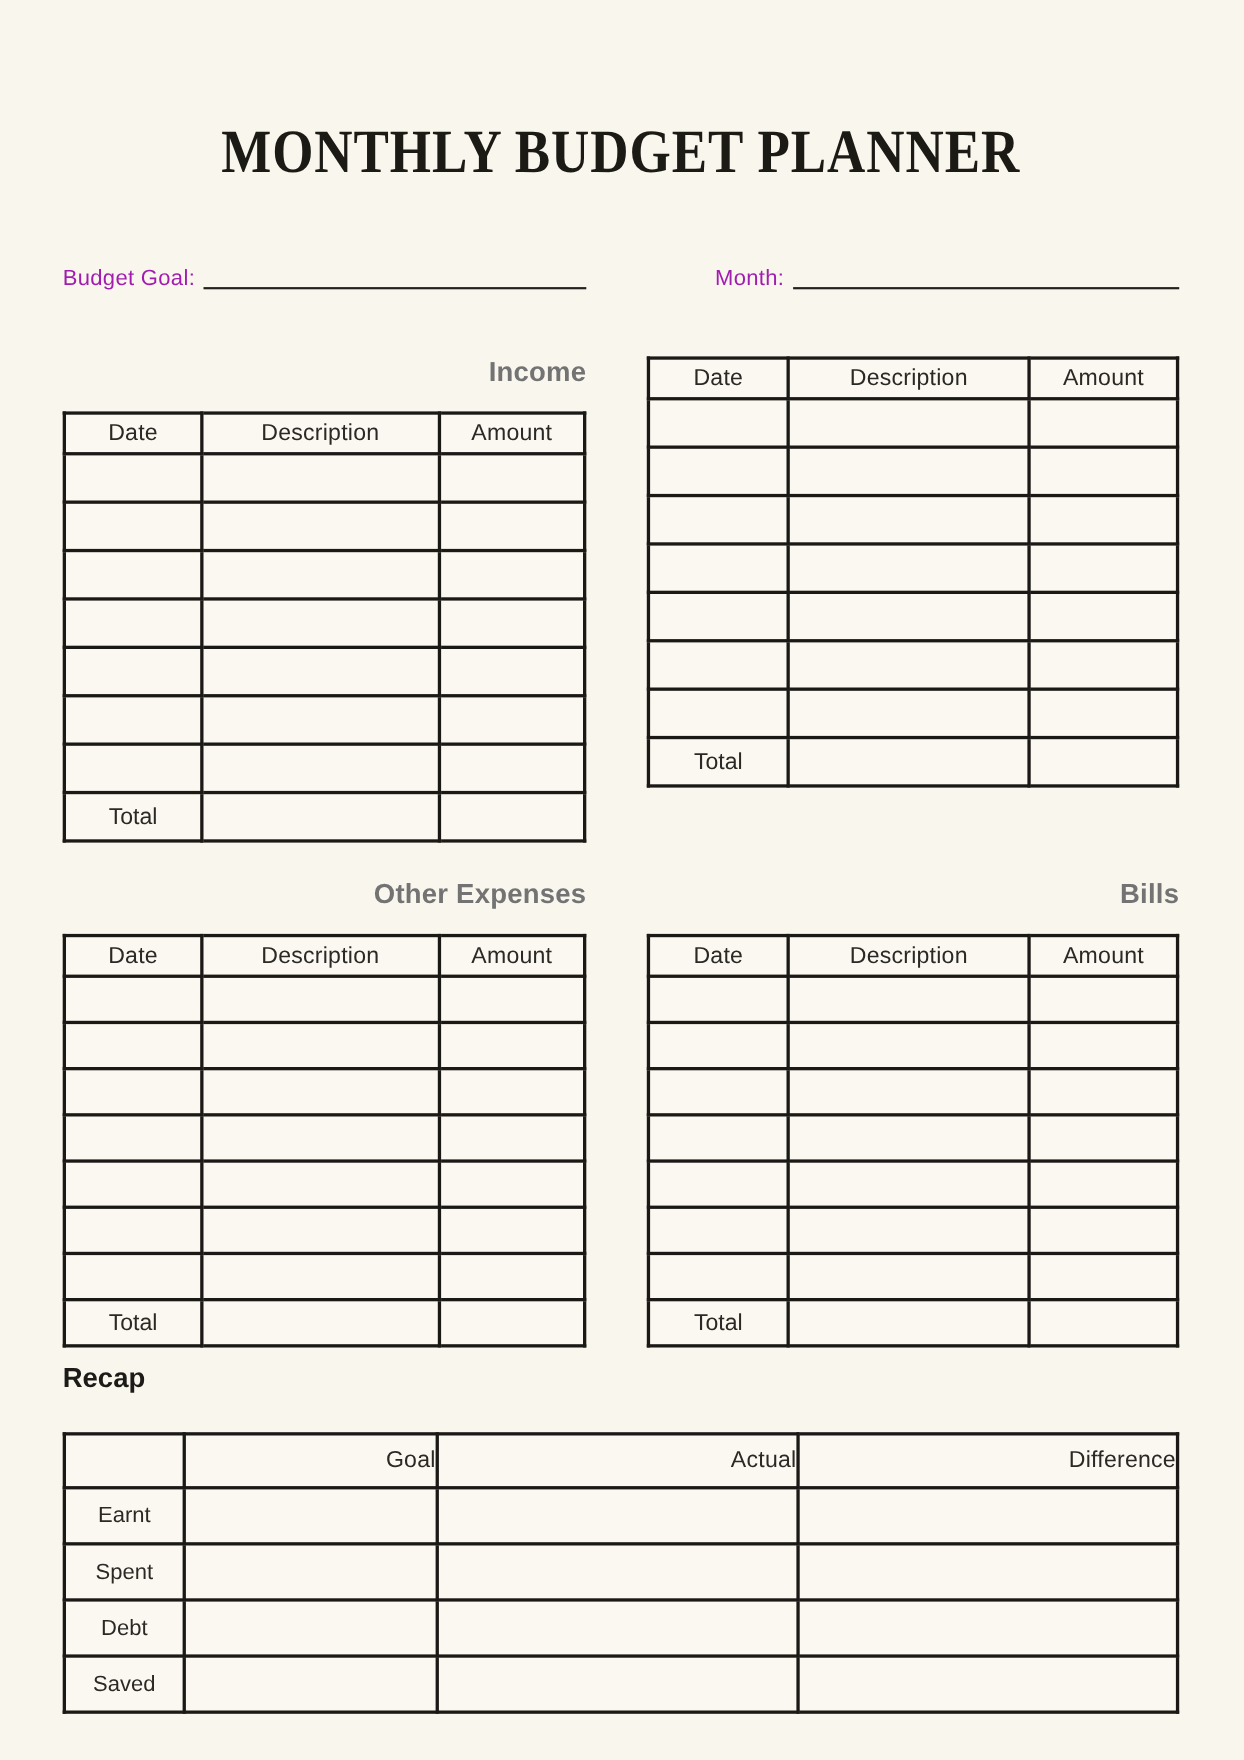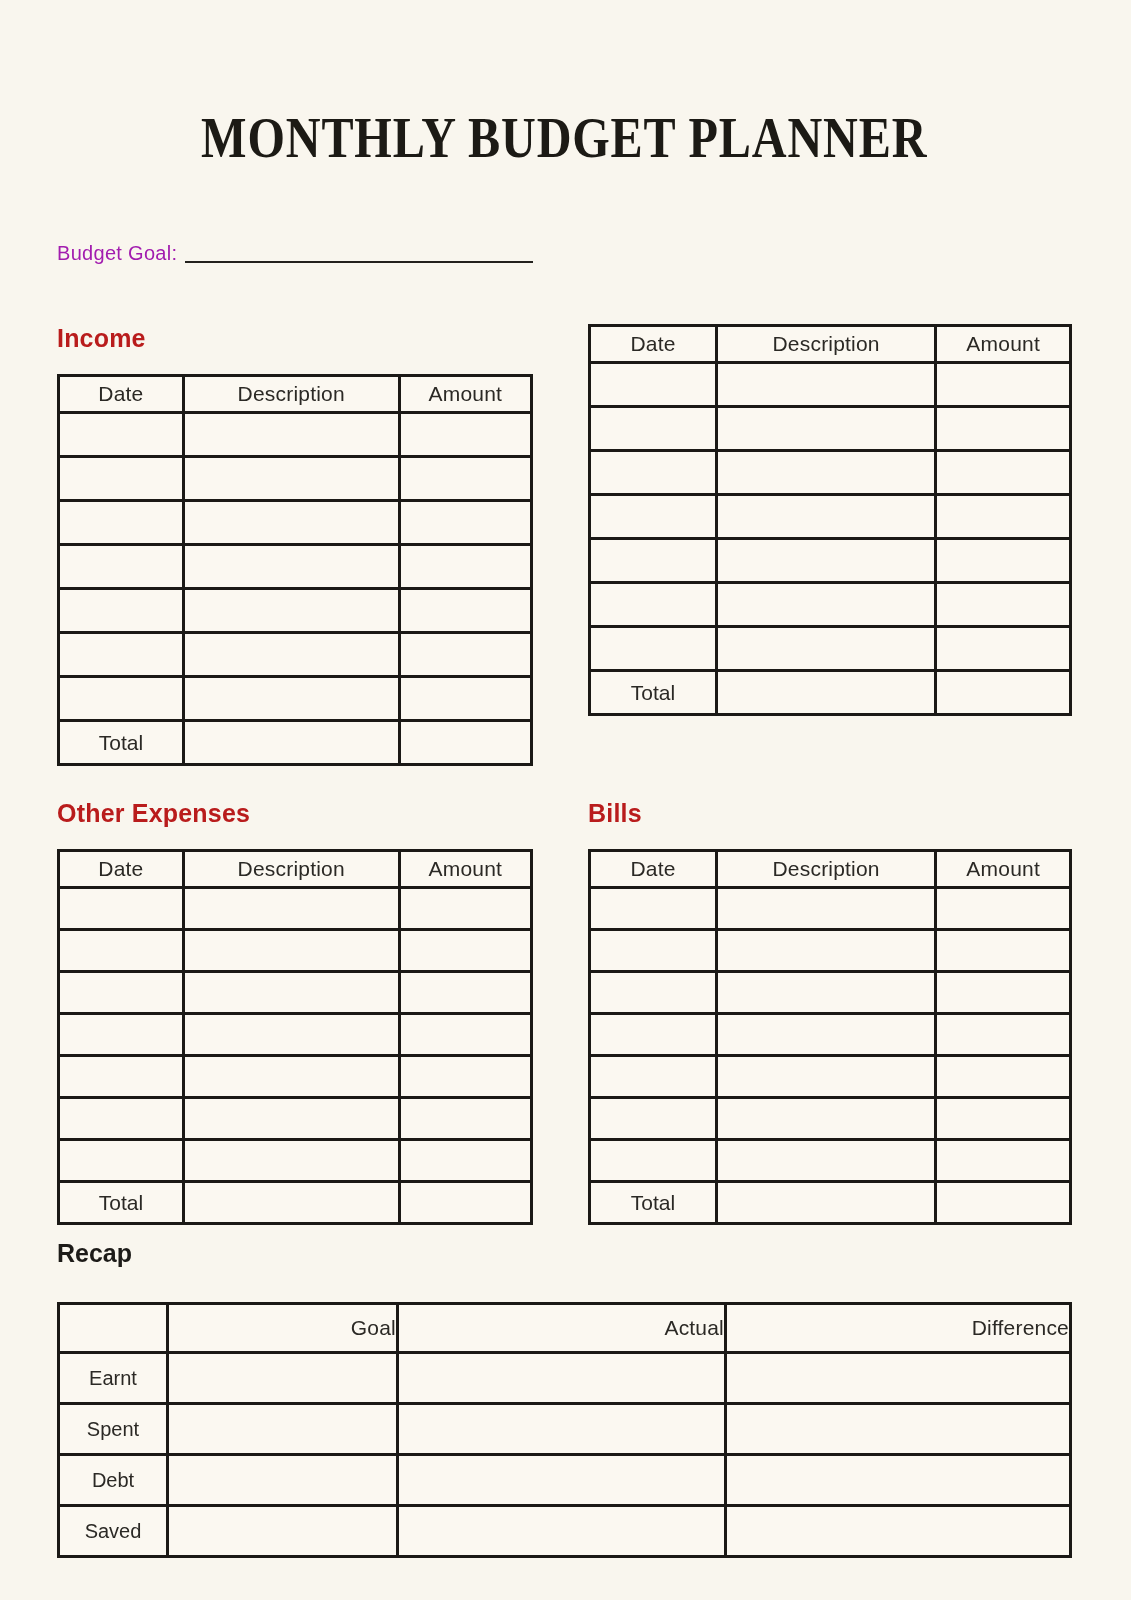--- a/index.html
+++ b/index.html
@@ -57,22 +57,23 @@
     display:grid;
     grid-template-columns:476px 484px;
     column-gap:55px;
     row-gap:33px;
     margin-top:60px;
   }
   .section-heading{
     margin:0 0 21px 0;
     font-size:25px;
     font-weight:700;
-    color:#b91c1c;
+    color:#737373;
     letter-spacing:.2px;
+    text-align:right;
   }
   table.ledger{
     width:100%;
     border-collapse:collapse;
     table-layout:fixed;
   }
   table.ledger col.c-date{width:26.4%;}
   table.ledger col.c-desc{width:45.6%;}
   table.ledger col.c-amount{width:28%;}
   .ledger th,.ledger td{
@@ -135,20 +136,24 @@
 </head>
 <body>
 
 <div class="page">
 
   <h1 class="title"><span class="condense">MONTHLY BUDGET PLANNER</span></h1>
 
   <div class="fields">
     <div class="field field-goal">
       <span class="field-label">Budget Goal:</span>
+      <span class="field-line"></span>
+    </div>
+    <div class="field field-month">
+      <span class="field-label">Month:</span>
       <span class="field-line"></span>
     </div>
   </div>
 
   <div class="sections">
 
     <section>
       <h2 class="section-heading">Income</h2>
       <table class="ledger g1">
         <colgroup>

